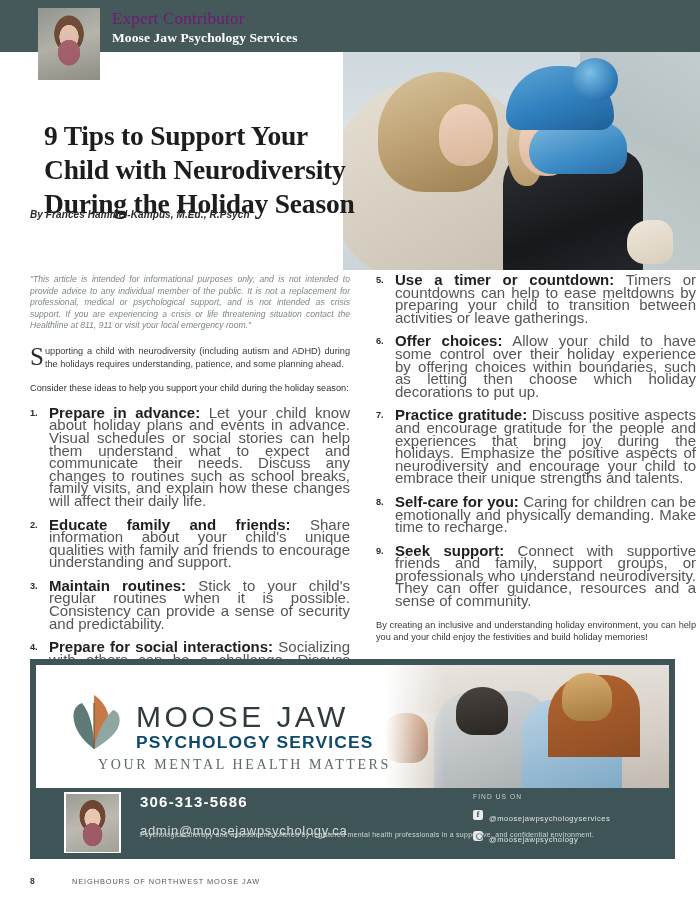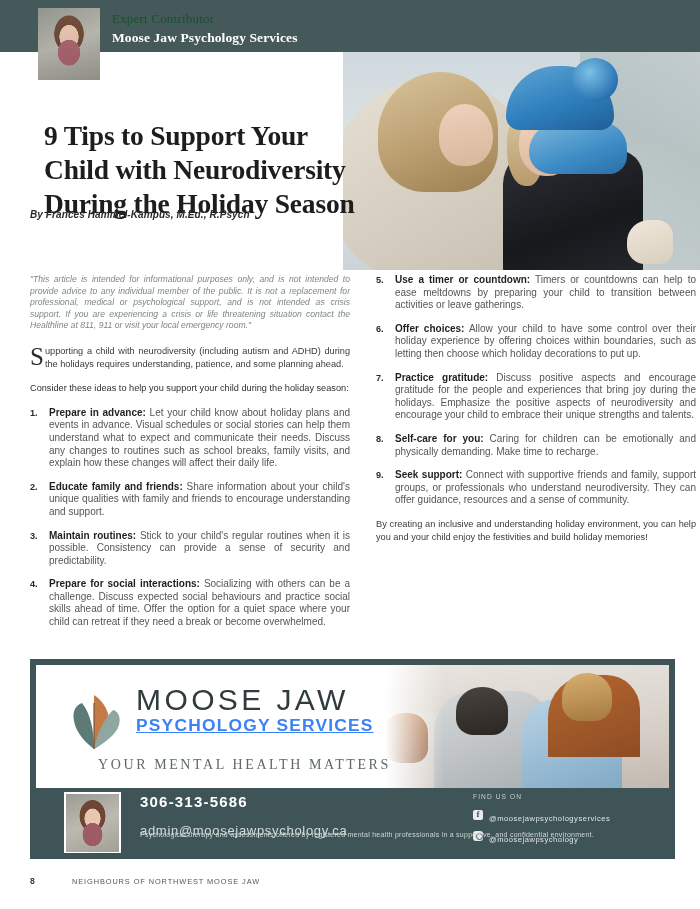--- a/index.html
+++ b/index.html
@@ -11,21 +11,21 @@
   .contrib-photo{position:absolute;left:38px;top:8px;width:62px;height:72px;z-index:7;
      background:
        radial-gradient(ellipse 26px 30px at 50% 62%, #a8626c 0%, #a8626c 42%, rgba(168,98,108,0) 44%),
        radial-gradient(ellipse 17px 21px at 50% 40%, #e6c3ae 0%, #e6c3ae 55%, rgba(230,195,174,0) 58%),
        radial-gradient(ellipse 24px 30px at 50% 36%, #6b4632 0%, #6b4632 60%, rgba(107,70,50,0) 63%),
        linear-gradient(160deg,#8a8f88,#b9b6ad 48%, #9a9a90);
      border:0;}
   .contrib-photo::after{content:"";position:absolute;left:0;top:0;right:0;bottom:0;
      background:linear-gradient(180deg,rgba(255,255,255,.05),rgba(0,0,0,.08));}
   .contrib-text{position:absolute;left:112px;top:11px;z-index:8;}
-  .contrib-kicker{font-size:13px;color:#14532d;letter-spacing:.2px;line-height:16px;
+  .contrib-kicker{font-size:17px;color:#701a75;letter-spacing:.2px;line-height:16px;
      font-family:"Liberation Serif",serif;}
   .contrib-name{font-size:13.5px;color:#ffffff;font-weight:bold;line-height:17px;margin-top:2px;
      font-family:"Liberation Serif",serif;letter-spacing:.1px;}
 
   
   .hero{position:absolute;left:343px;top:52px;width:357px;height:218px;overflow:hidden;z-index:2;}
   .hero-bg{position:absolute;inset:0;
      background:linear-gradient(180deg,#cfd8dd 0%,#dde4e7 45%,#cbd4d8 100%);}
   .hero-trees{position:absolute;right:0;top:0;width:120px;height:218px;
      background:linear-gradient(200deg,#b9c3c4,#98a8a6 40%,#c3cbc9);opacity:.55;}
@@ -67,21 +67,21 @@
      text-align:justify;margin:0 0 13px 0;}
 
   .lead{font-size:9.2px;line-height:12.6px;color:#3a3a3a;text-align:justify;margin:0 0 12px 0;}
   .lead::first-letter{float:left;font-family:"Liberation Serif",serif;font-size:25px;line-height:21px;
      font-weight:normal;padding:1px 1px 0 0;color:#2b2b2b;}
 
   .intro{font-size:9.2px;line-height:12.6px;color:#2f2f2f;text-align:justify;margin:0 0 12px 0;}
 
   .tip{display:flex;margin:0 0 11px 0;}
   .tip-num{width:19px;flex:0 0 19px;font-size:9.2px;line-height:12.6px;font-weight:bold;color:#2b2b2b;}
-  .tip-body{flex:1;font-size:10px;line-height:12.6px;color:#555;text-align:justify;}
+  .tip-body{flex:1;font-size:15px;line-height:12.6px;color:#555;text-align:justify;}
   .tip-body b{color:#1f1f1f;}
 
   .outro{font-size:9.2px;line-height:12.6px;color:#3a3a3a;text-align:justify;margin:4px 0 0 0;}
 
   
   .ad{position:absolute;left:30px;top:659px;width:645px;height:200px;background:#ffffff;
      border:6px solid #3f5456;box-sizing:border-box;overflow:hidden;}
   .ad-top{position:absolute;left:0;top:0;width:633px;height:123px;background:#ffffff;}
   .ad-photo{position:absolute;right:0;top:0;width:297px;height:123px;overflow:hidden;
      background:linear-gradient(175deg,#e9e5e0,#d6cfc7 60%,#c2bab1);}
@@ -96,25 +96,25 @@
   .ad-photo .p3{position:absolute;left:150px;top:34px;width:100px;height:92px;border-radius:34px 30px 0 0;
      background:linear-gradient(160deg,#b9d3e4,#7fa9c6);}
   .ad-photo .p4{position:absolute;left:176px;top:10px;width:92px;height:82px;border-radius:42px 34px 0 0;
      background:linear-gradient(160deg,#b5672f,#8e4c24);}
   .ad-photo .p4h{position:absolute;left:190px;top:8px;width:50px;height:48px;border-radius:50% 48% 36% 36%;
      background:linear-gradient(170deg,#d8b071,#a5793f);}
   .ad-photo .fade{position:absolute;left:0;top:0;width:72px;height:123px;
      background:linear-gradient(90deg,#fff 0%,#fff 18%,rgba(255,255,255,0) 100%);}
 
   .leaf-wrap{position:absolute;left:28px;top:18px;width:62px;height:70px;}
-  .ad-brand{position:absolute;left:100px;top:18px;}
+  .ad-brand{position:absolute;left:100px;top:35px;}
   .brand-1{font-size:30px;letter-spacing:3.4px;color:#2f3b3c;line-height:33px;
      font-family:"Liberation Sans",sans-serif;font-weight:300;}
-  .brand-2{font-size:17.4px;letter-spacing:1.2px;color:#3b82f6;line-height:20px;font-weight:bold;
-     font-family:"Liberation Sans",sans-serif;margin-top:-1px;text-decoration:underline;}
+  .brand-2{font-size:17.4px;letter-spacing:1.2px;color:#0c4a6e;line-height:20px;font-weight:bold;
+     font-family:"Liberation Sans",sans-serif;margin-top:-1px;}
   .brand-3{position:absolute;left:62px;top:92px;font-size:14px;letter-spacing:2.6px;color:#5d6a68;
      font-family:"Liberation Serif",serif;}
 
   .ad-bottom{position:absolute;left:0;top:123px;width:633px;height:65px;background:#3f5456;}
   .ad-person{position:absolute;left:28px;top:127px;width:57px;height:62px;z-index:3;
      border:2px solid #fff;box-sizing:border-box;
      background:
        radial-gradient(ellipse 22px 26px at 50% 70%, #9e5b66 0%, #9e5b66 44%, rgba(158,91,102,0) 46%),
        radial-gradient(ellipse 14px 17px at 50% 42%, #e8c6b0 0%, #e8c6b0 56%, rgba(232,198,176,0) 59%),
        radial-gradient(ellipse 21px 26px at 50% 38%, #6d4733 0%, #6d4733 60%, rgba(109,71,51,0) 63%),

